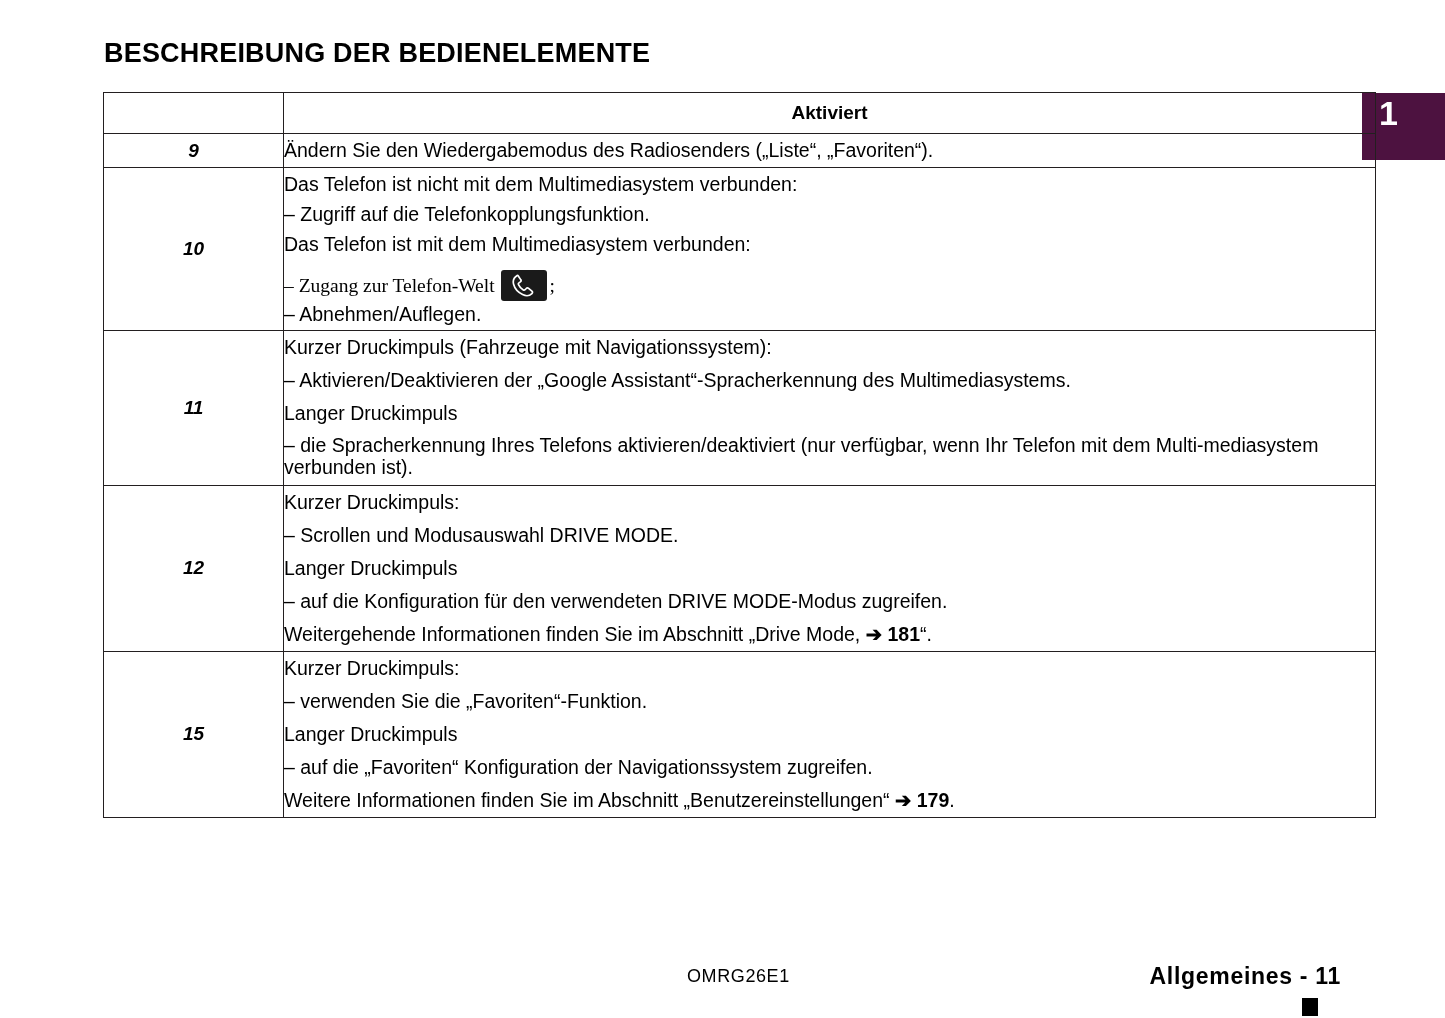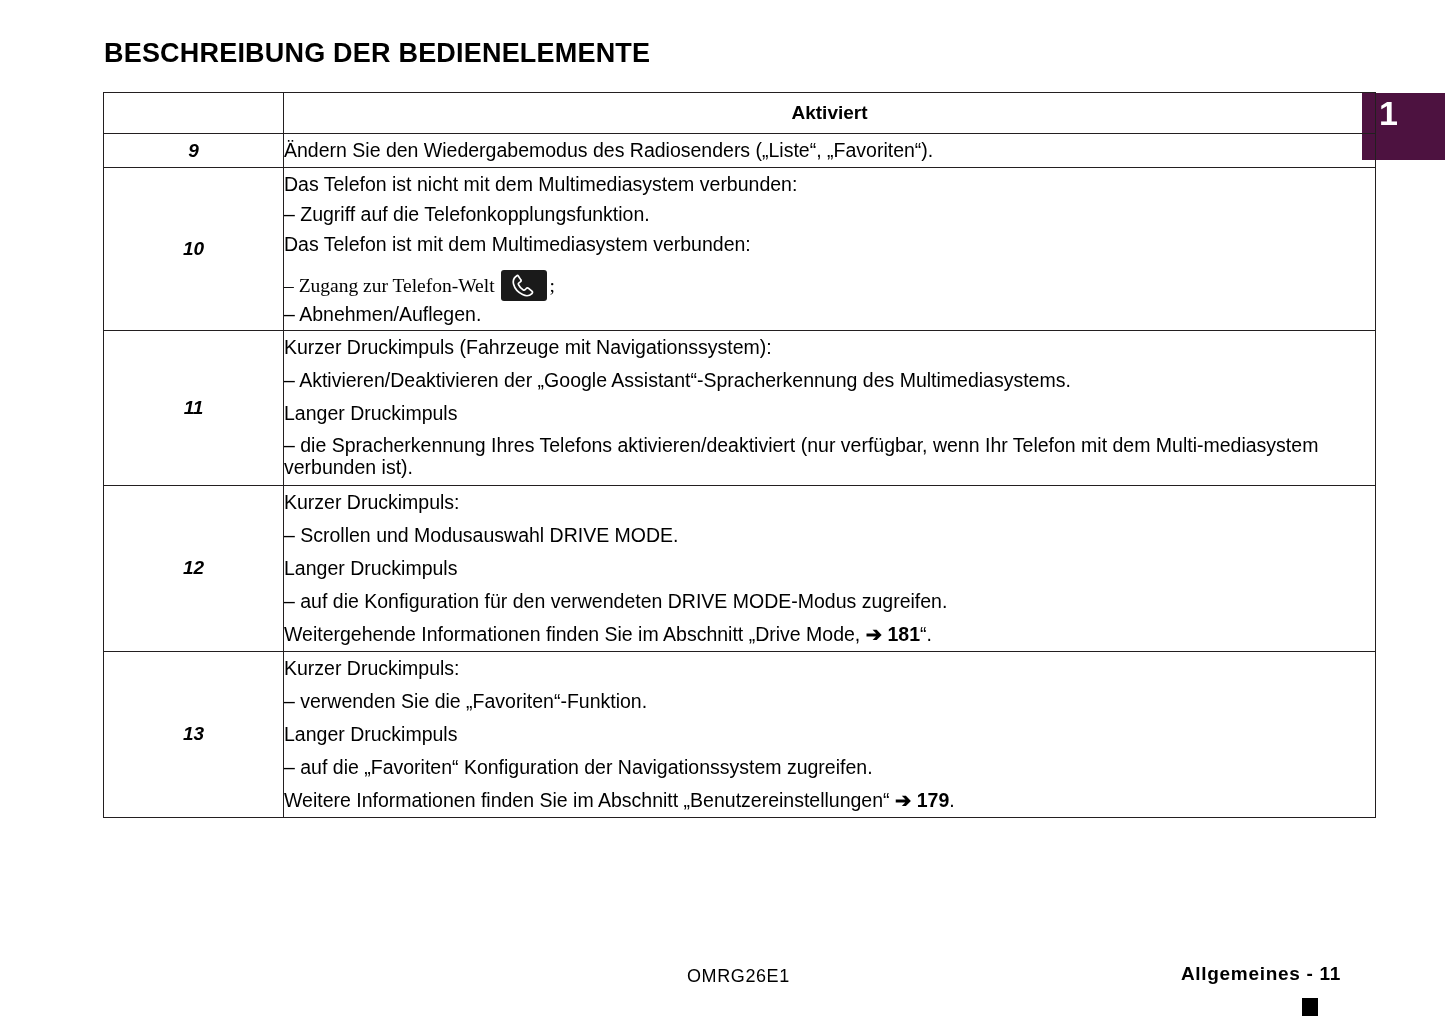--- a/index.html
+++ b/index.html
@@ -129,21 +129,21 @@
     position: absolute;
     left: 687px;
     top: 966px;
     font-size: 18px;
     letter-spacing: 0.6px;
   }
   .footer-section {
     position: absolute;
     right: 104px;
     top: 963px;
-    font-size: 19px;
+    font-size: 23px;
     font-weight: bold;
     letter-spacing: 0.7px;
     white-space: nowrap;
   }
   .footer-marker {
     position: absolute;
     left: 1302px;
     top: 998px;
     width: 16px;
     height: 18px;
@@ -208,21 +208,21 @@
       <td class="cell-fn">
         <p>Kurzer Druckimpuls:</p>
         <p>– Scrollen und Modusauswahl DRIVE MODE.</p>
         <p>Langer Druckimpuls</p>
         <p>– auf die Konfiguration für den verwendeten DRIVE MODE-Modus zugreifen.</p>
         <p><span>Weitergehende Informationen finden Sie im Abschnitt „Drive Mode, </span><span class="bold-ref">➔ 181</span><span>“.</span></p>
       </td>
     </tr>
 
     <tr>
-      <td class="cell-num">13</td>
+      <td class="cell-num">15</td>
       <td class="cell-fn">
         <p>Kurzer Druckimpuls:</p>
         <p>– verwenden Sie die „Favoriten“-Funktion.</p>
         <p>Langer Druckimpuls</p>
         <p>– auf die „Favoriten“ Konfiguration der Navigationssystem zugreifen.</p>
         <p><span>Weitere Informationen finden Sie im Abschnitt „Benutzereinstellungen“ </span><span class="bold-ref">➔ 179</span><span>.</span></p>
       </td>
     </tr>
 
   </tbody>

